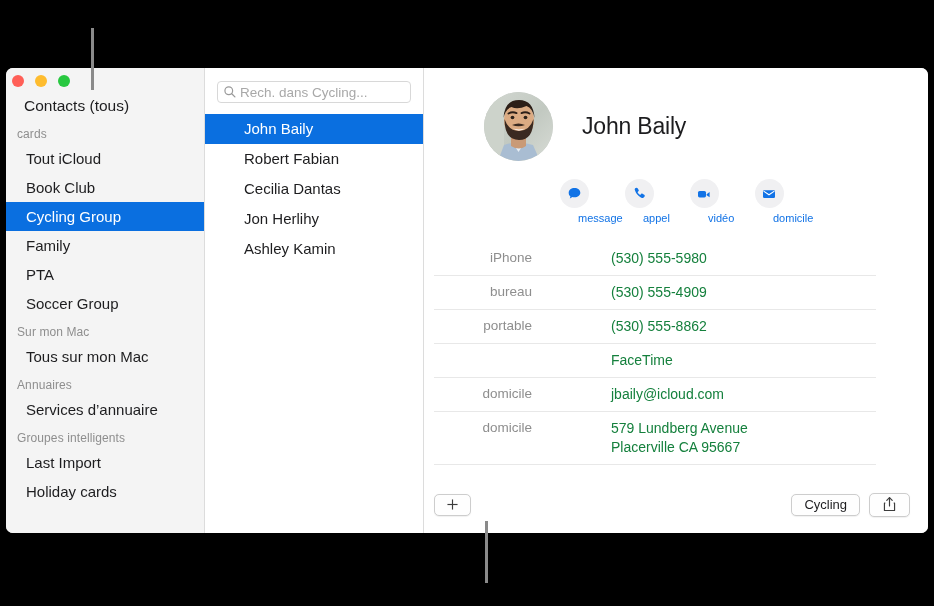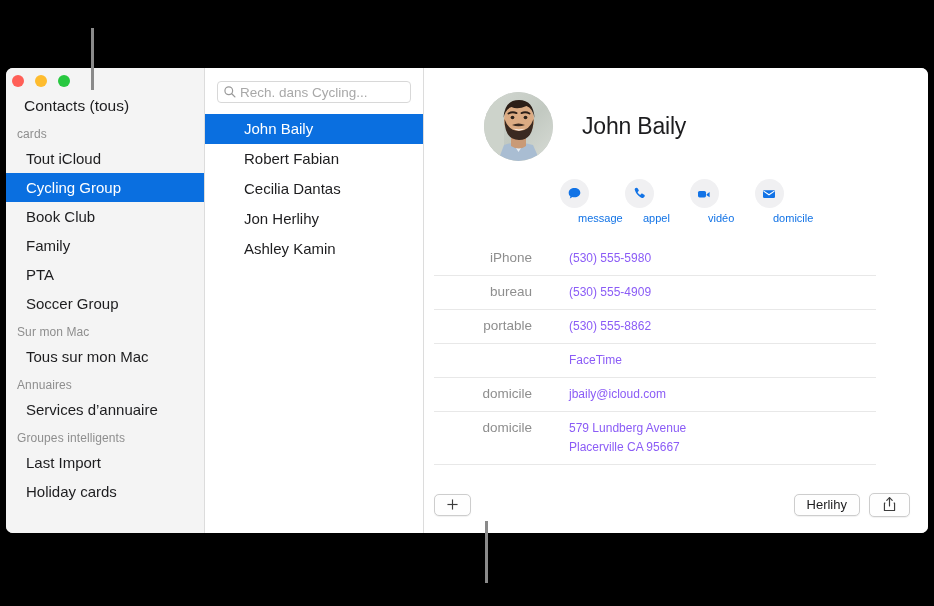--- a/index.html
+++ b/index.html
@@ -120,22 +120,23 @@
     border-bottom:1px solid #e8e8e8;
     min-height:33px;
     gap:28px;
   }
   .field-label {
     width:107px; flex:0 0 107px; text-align:right;
     font-size:13.5px; color:#8e8e8e;
     padding-right:9px; padding-top:1px;
   }
   .field-value {
-    font-size:12px; color:#8b5cf6; font-weight:500;
+    font-size:14px; color:#15803d; font-weight:500;
     line-height:19px;
+    margin-left:42px;
   }
   .field-value.plain { font-weight:400; }
 
   
   #bottom-bar {
     position:absolute; left:0; right:0; bottom:0;
     height:57px;
     display:flex; align-items:center;
     padding:0 18px 0 10px;
   }
@@ -160,22 +161,22 @@
 
   <div id="sidebar">
     <div class="traffic" id="tl-close"></div>
     <div class="traffic" id="tl-minimize"></div>
     <div class="traffic" id="tl-zoom"></div>
 
     <div class="side-item top-item">Contacts (tous)</div>
 
     <div class="side-head">cards</div>
     <div class="side-item">Tout iCloud</div>
+    <div class="side-item">Book Club</div>
     <div class="side-item selected">Cycling Group</div>
-    <div class="side-item">Book Club</div>
     <div class="side-item">Family</div>
     <div class="side-item">PTA</div>
     <div class="side-item">Soccer Group</div>
 
     <div class="side-head">Sur mon Mac</div>
     <div class="side-item">Tous sur mon Mac</div>
 
     <div class="side-head">Annuaires</div>
     <div class="side-item">Services d’annuaire</div>
 
@@ -317,21 +318,21 @@
     </div>
 
     <div id="bottom-bar">
       <div class="bar-btn" id="add-button">
         <svg width="15" height="15" viewBox="0 0 16 16">
           <line x1="8" y1="2.6" x2="8" y2="13.4" stroke="#3c3c3c" stroke-width="1.25"></line>
           <line x1="2.6" y1="8" x2="13.4" y2="8" stroke="#3c3c3c" stroke-width="1.25"></line>
         </svg>
       </div>
       <div class="spacer"></div>
-      <div class="bar-btn" id="edit-button">Herlihy</div>
+      <div class="bar-btn" id="edit-button">Cycling</div>
       <div class="bar-btn" id="share-button">
         <svg width="15" height="17" viewBox="0 0 16 18">
           <path d="M8 1.8 L8 10.6" stroke="#3c3c3c" stroke-width="1.25" stroke-linecap="round"></path>
           <path d="M5.1 4.6 L8 1.7 L10.9 4.6" stroke="#3c3c3c" stroke-width="1.25" fill="none" stroke-linecap="round" stroke-linejoin="round"></path>
           <path d="M3.5 7.6 L2.6 7.6 L2.6 15.4 L13.4 15.4 L13.4 7.6 L12.5 7.6" stroke="#3c3c3c" stroke-width="1.25" fill="none" stroke-linejoin="round"></path>
         </svg>
       </div>
     </div>
   </div>
 </div>

